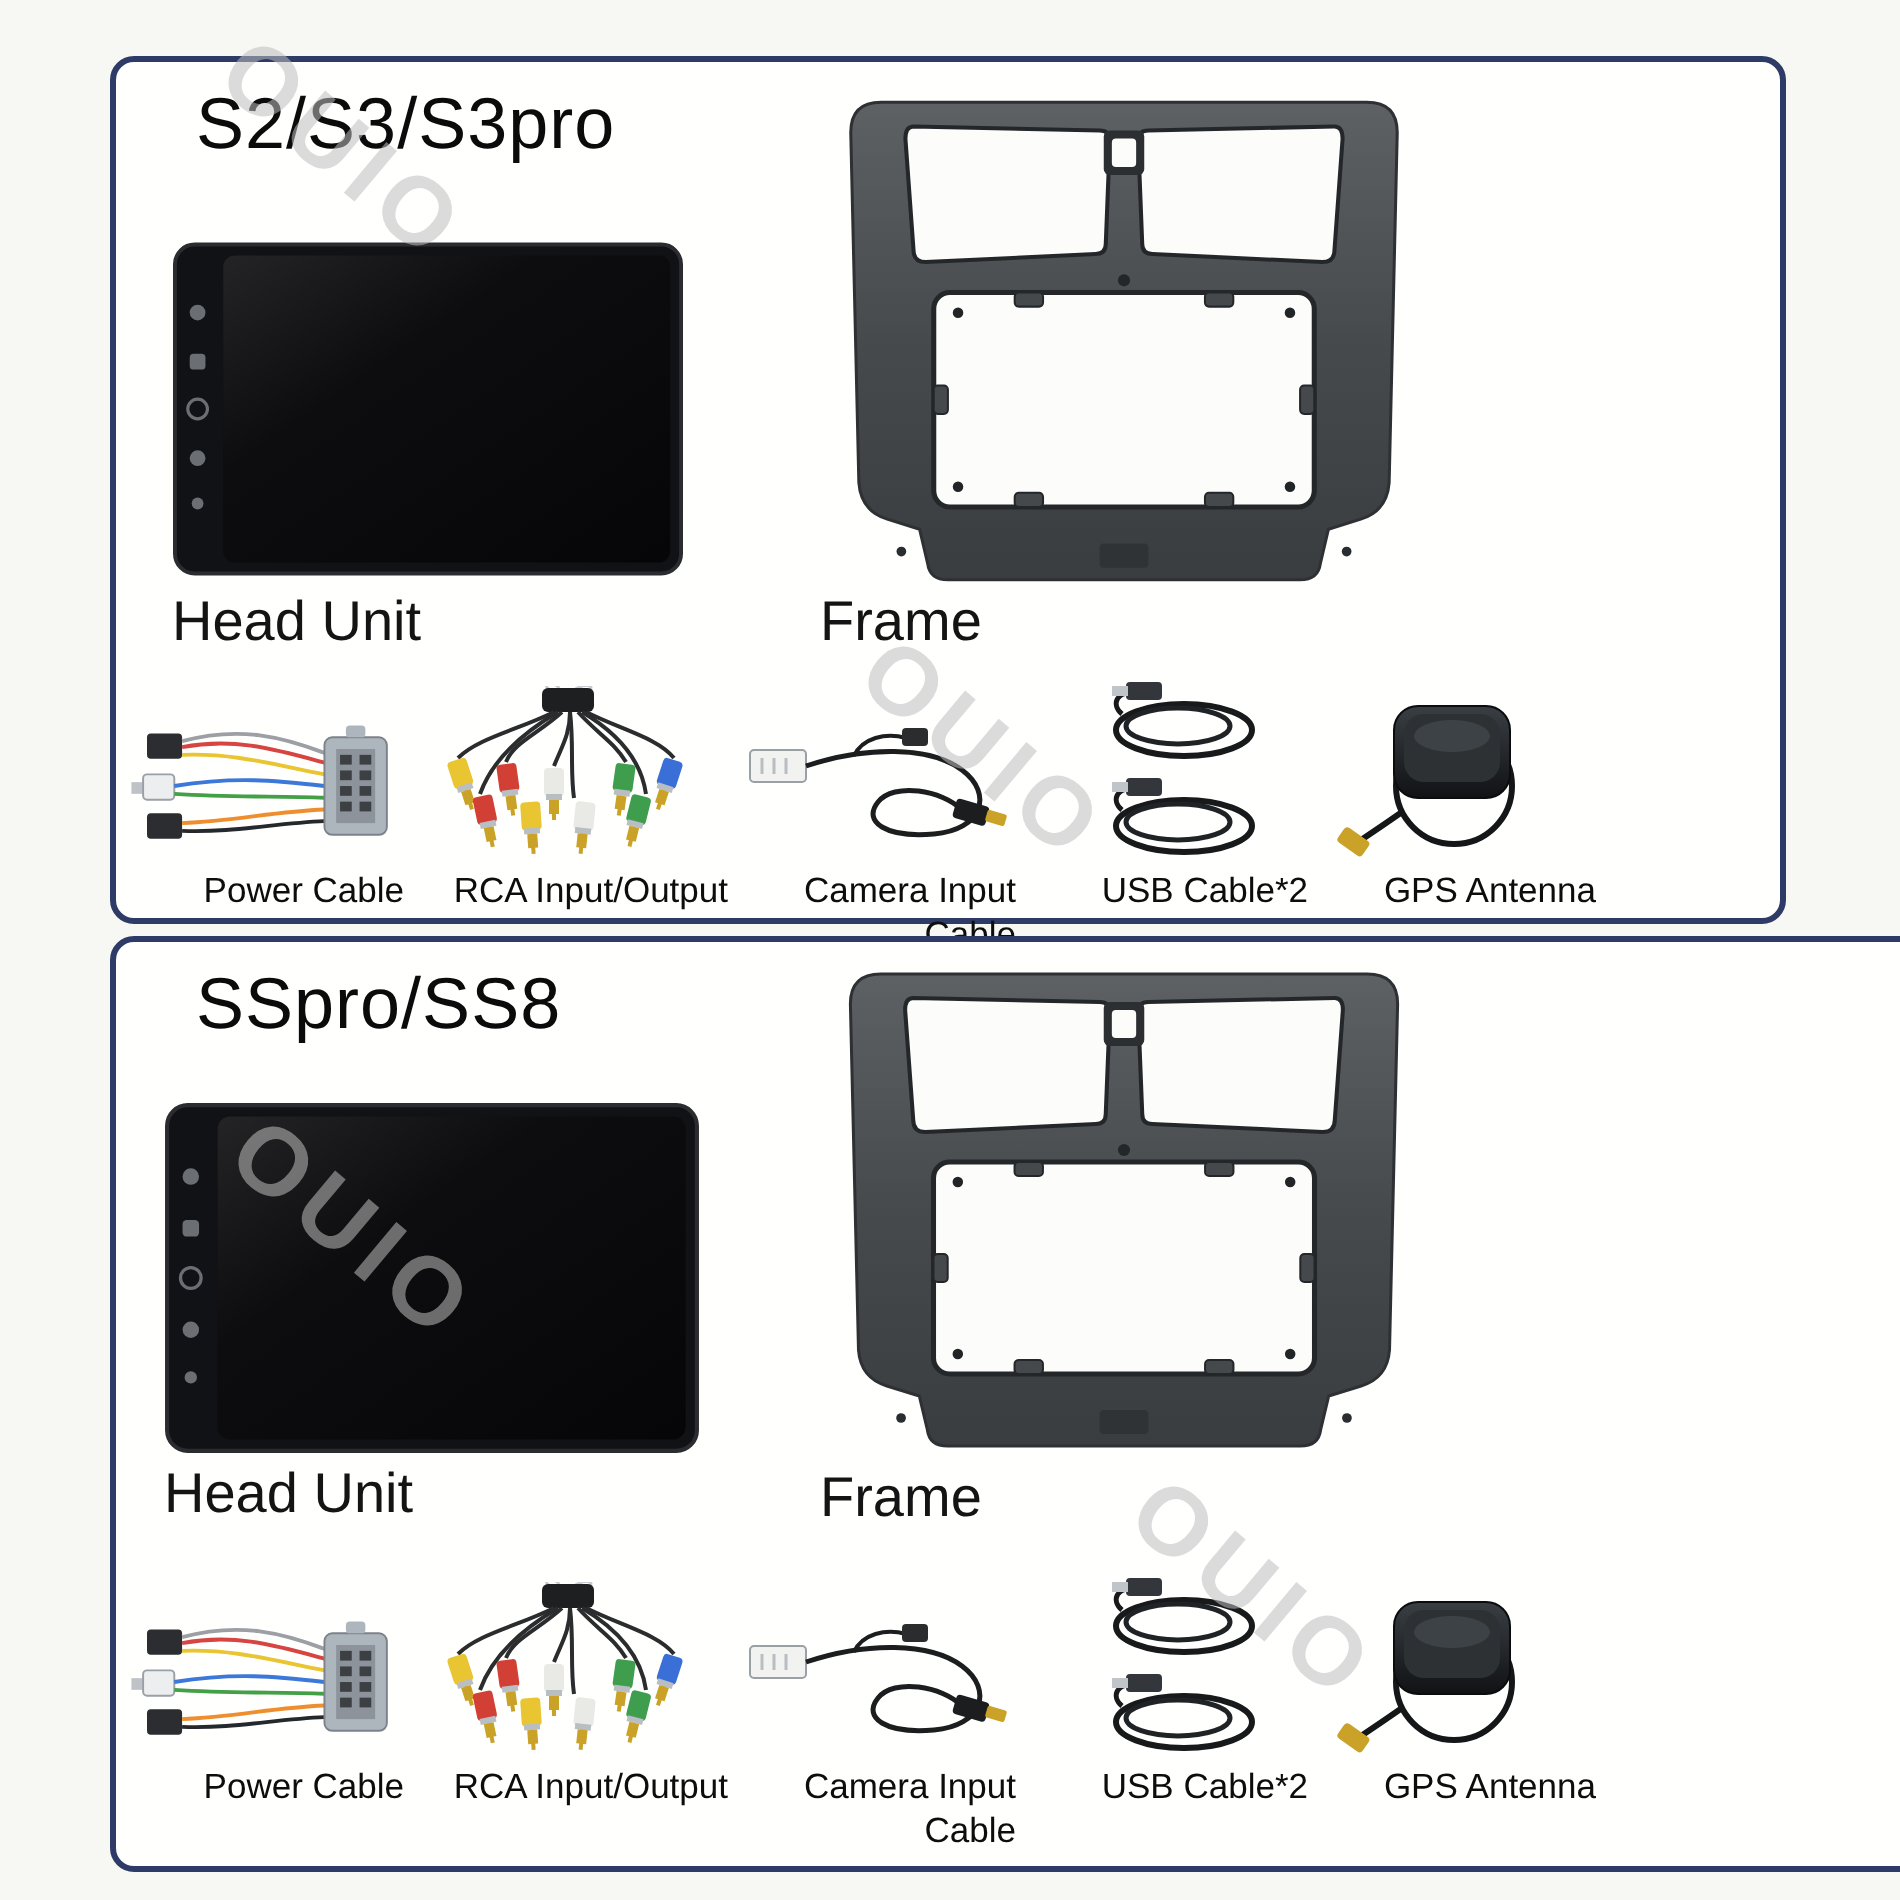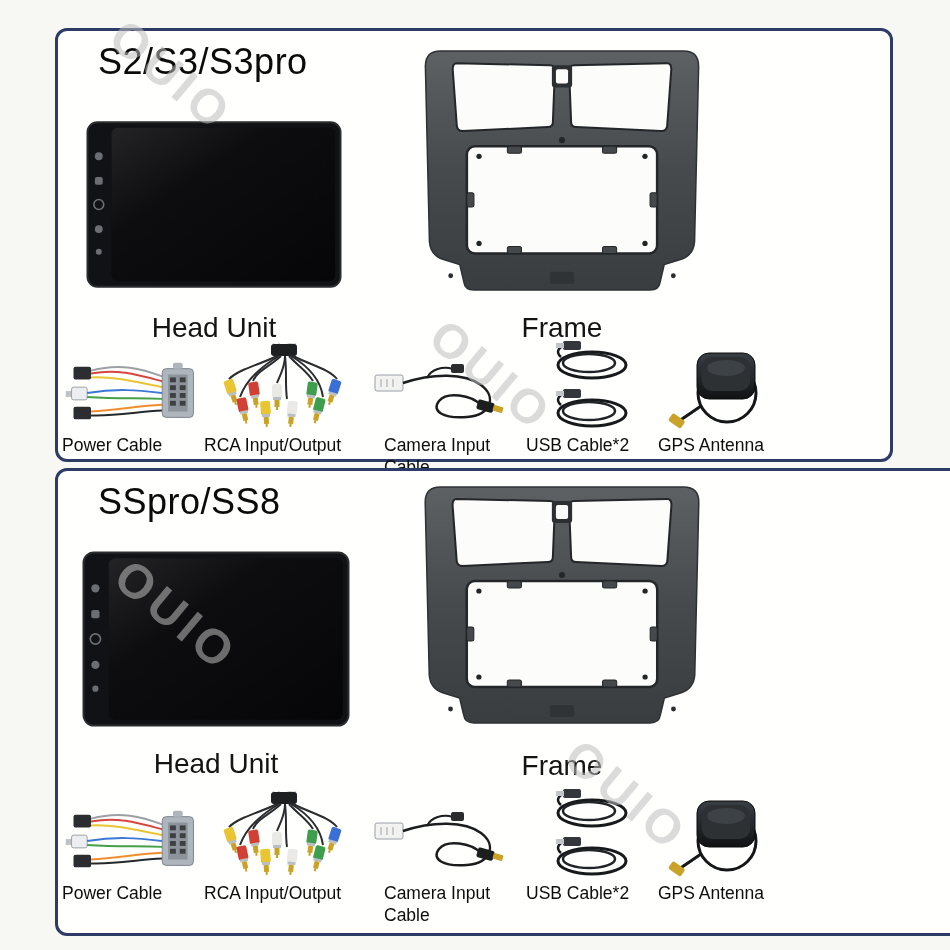--- a/index.html
+++ b/index.html
@@ -19,28 +19,28 @@
     border-radius:12px;
   }
   .section-1 { left:55px; top:28px;  width:838px; height:434px; }
   .section-2 { left:55px; top:468px; width:926px; height:468px; }
 
   .kit-title {
     position:absolute; left:40px; top:10px;
     font-size:36px; letter-spacing:0.5px; color:#0b0b0b;
   }
   .big-label {
-    position:absolute; text-align:center;
-    font-size:28px; color:#141414;margin-top:17px;
+    position:absolute; text-align:left;
+    font-size:28px; color:#141414;
   }
   .img-wrap { position:absolute; }
   .img-wrap svg { display:block; margin:0 auto; }
 
   .acc {
-    position:absolute; text-align:left;
+    position:absolute; text-align:right;
   }
   .acc svg { display:block; margin:0 auto; overflow:visible; }
   .acc-label {
     display:block; margin-top:2px;
     font-size:17.5px; line-height:1.25; color:#0d0d0d;
   }
 
   .watermark {
     position:absolute; z-index:6; pointer-events:none;
     font-size:48px; font-weight:bold; letter-spacing:5px;

